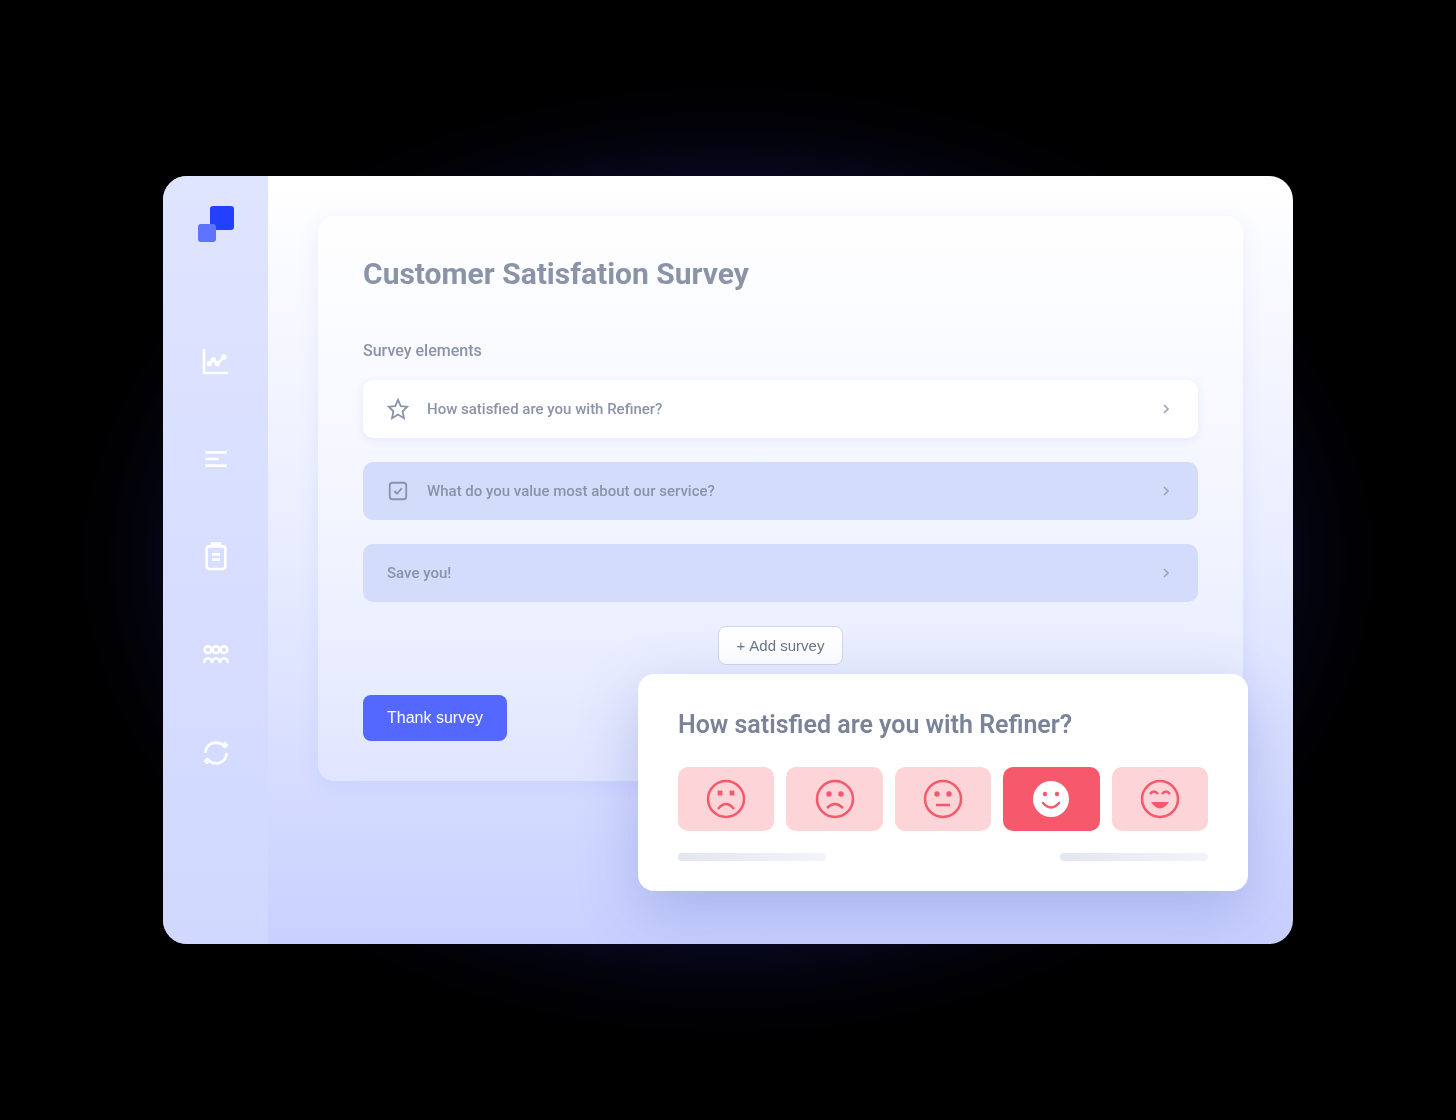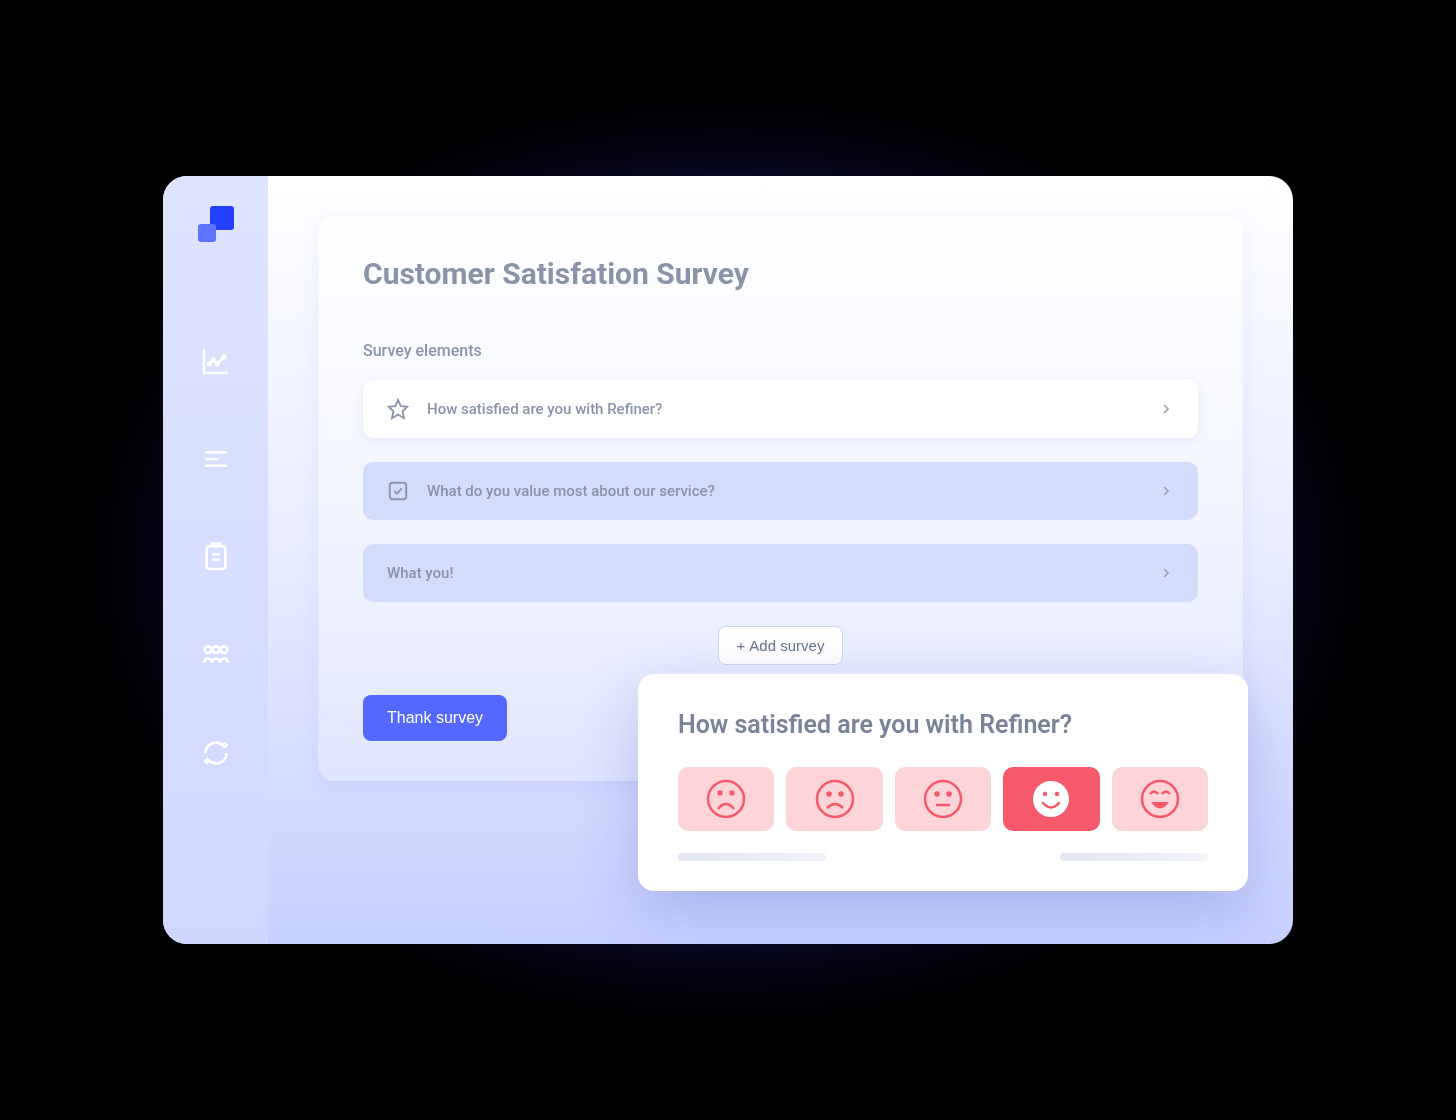--- a/index.html
+++ b/index.html
@@ -326,21 +326,21 @@
           <span class="row-text">What do you value most about our service?</span>
           <div class="row-chevron">
             <svg viewBox="0 0 24 24">
                 <polyline points="9 6 15 12 9 18"></polyline>
               </svg>
           </div>
         </div>
         
         <div class="element-row secondary">
           <div class="row-icon" style="margin-right:0;width:0"></div>
-          <span class="row-text">What you!</span>
+          <span class="row-text">Save you!</span>
           <div class="row-chevron">
             <svg viewBox="0 0 24 24">
                 <polyline points="9 6 15 12 9 18"></polyline>
               </svg>
           </div>
         </div>
         
         <div class="add-element-wrapper">
           <button class="add-element-btn">
             <span>+</span>

